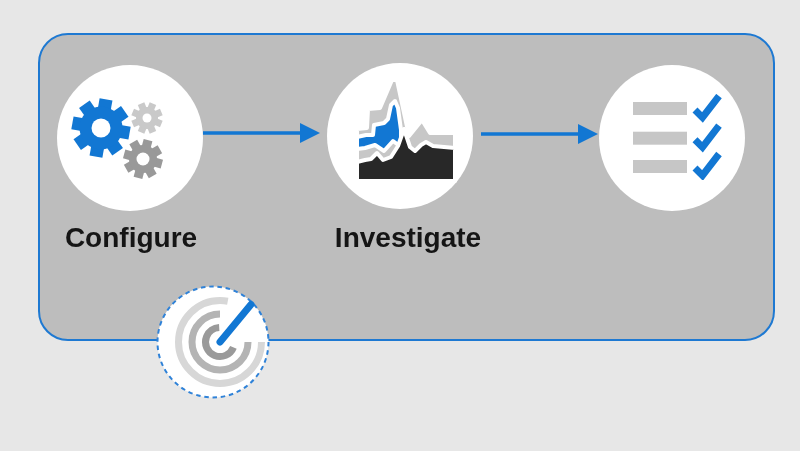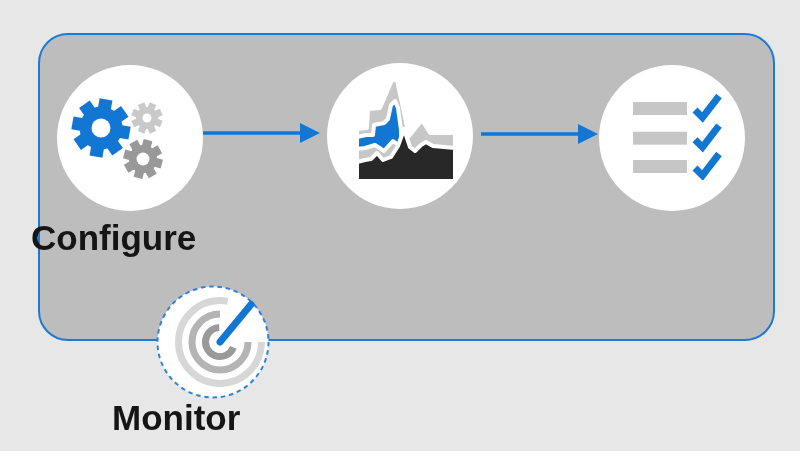--- a/index.html
+++ b/index.html
@@ -31,21 +31,22 @@
   .c1{left:57px;top:65px;}
   .c2{left:327px;top:63px;}
   .c3{left:599px;top:65px;}
   .icon-svg{position:absolute;}
   .arrow{position:absolute;width:118px;height:22px;}
   .a1{left:203px;top:122px;}
   .a2{left:481px;top:123px;}
   .step-label{
     position:absolute;
     width:200px;
-    font-size:35px;
+    text-align:center;
+    font-size:28px;
     line-height:33px;
     font-weight:600;
     color:#151515;
     white-space:nowrap;
   }
   .l1{left:31px;top:221px;}
   .l2{left:308px;top:221px;}
   .l3{left:580px;top:221px;}
   .l4{left:112px;top:401px;}
   .monitor{
@@ -147,15 +148,15 @@
     <circle cx="59" cy="59" r="55.5" fill="#ffffff" stroke="#2f82d8" stroke-width="2" stroke-dasharray="4.5 3.8"></circle>
     <g fill="none" stroke-linecap="butt">
       <circle cx="66" cy="59" r="41.5" stroke="#d7d7d7" stroke-width="7" pathLength="100" stroke-dasharray="78 22"></circle>
       <circle cx="66" cy="59" r="28" stroke="#b4b4b4" stroke-width="7" pathLength="100" stroke-dasharray="75 25"></circle>
       <circle cx="66" cy="59" r="14.5" stroke="#9a9a9a" stroke-width="7" pathLength="100" stroke-dasharray="68 32" transform="rotate(22 66 59)"></circle>
       <line x1="66" y1="59" x2="97" y2="21.5" stroke="#1277d3" stroke-width="7" stroke-linecap="round"></line>
     </g>
   </svg>
 
   <div class="step-label l1">Configure</div>
-  <div class="step-label l4">Monitor</div>
+  <div class="step-label l2">Investigate</div>
 
 </div>
 
 </body></html>

